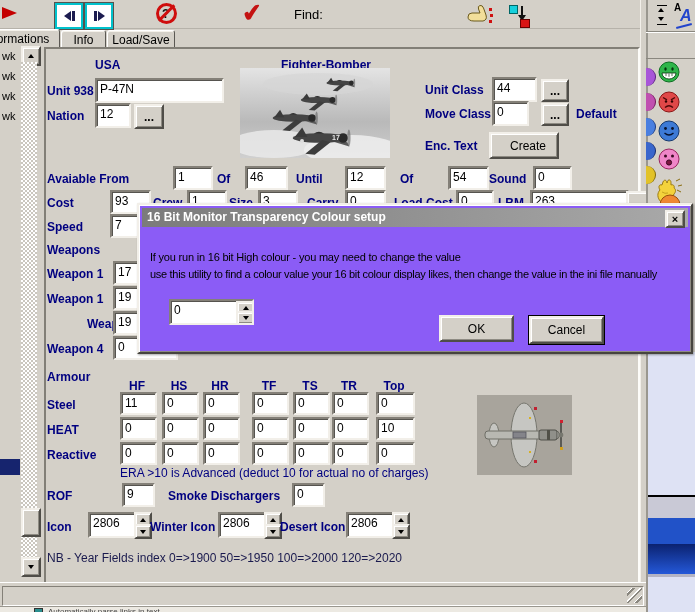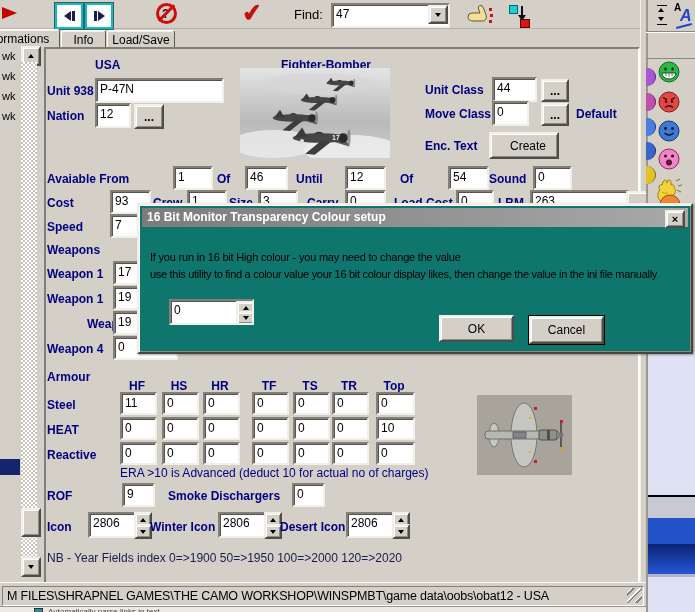--- a/index.html
+++ b/index.html
@@ -64,26 +64,20 @@
 
     <div class="abs" style="left:156px;top:3px;width:21px;height:21px;">
       <span class="abs" style="left:6px;top:4px;font-size:12px;font-weight:bold;color:#111;">?</span>
       <span class="abs" style="left:0;top:0;width:15px;height:15px;border:3px solid #cf0d0d;border-radius:50%;"></span>
       <span class="abs" style="left:9px;top:-1px;width:3px;height:22px;background:#cf0d0d;transform:rotate(45deg);"></span>
     </div>
 
     <div class="abs" style="left:242px;top:-1px;font-size:24px;font-weight:bold;color:#c41212;transform:rotate(-6deg);">✔</div>
 
     <div class="abs" style="left:294px;top:7px;font-size:13px;">Find:</div>
-    <div class="fld" style="left:331px;top:3px;width:112px;height:19px;">
-      <span>47</span>
-      <div class="btn3d" style="right:0;top:0;width:16px;height:15px;">
-          <span class="tri-down sm"></span>
-        </div>
-    </div>
 
     <div class="abs" style="left:466px;top:5px;width:28px;height:20px;">
       <svg width="28" height="20" viewBox="0 0 28 20">
         <path d="M2 12 q0 -4 4 -4 h8 l-1.5 -4 q-1 -3 1.5 -3.5 q2.5 -.5 3.5 2.5 l2.5 7 q1.5 5 -3 6 h-9 q-6 0 -6 -4z" fill="#f2df9a" stroke="#6b5a1d" stroke-width="1"></path>
         <rect x="23" y="3" width="3" height="3" fill="#cf1010"></rect>
         <rect x="24" y="9" width="3" height="3" fill="#cf1010"></rect>
         <rect x="23" y="15" width="3" height="3" fill="#cf1010"></rect>
       </svg>
     </div>
 
@@ -306,21 +300,20 @@
       <rect x="83" y="52" width="3" height="3" fill="#d0a020"></rect>
       <rect x="57" y="12" width="3" height="3" fill="#c02030"></rect>
       <rect x="57" y="65" width="3" height="3" fill="#c02030"></rect>
       <rect x="52" y="22" width="2" height="2" fill="#d8b020"></rect>
       <rect x="52" y="56" width="2" height="2" fill="#d8b020"></rect>
     </svg>
   </div>
 
   <div class="abs" style="left:0;top:582px;width:646px;height:24px;background:#d4d0c8;border-top:1px solid #fff;">
     <div class="abs" style="left:2px;top:3px;width:640px;height:18px;border:1px solid;border-color:#848078 #fff #fff #848078;">
-      <span style="position:absolute;left:4px;top:2px;font-size:12.5px;letter-spacing:-0.2px;white-space:nowrap;">M FILES\SHRAPNEL GAMES\THE CAMO WORKSHOP\WINSPMBT\game data\oobs\obat12 - USA</span>
       <span class="abs grip" style="right:1px;top:1px;width:15px;height:15px;"></span>
     </div>
   </div>
 
   <div class="abs" style="left:0;top:606px;width:646px;height:6px;background:#ece9e2;border-top:1px solid #9a978f;overflow:hidden;">
     <span class="abs" style="left:34px;top:1px;width:7px;height:7px;background:#2a8f8f;border:1px solid #333;"></span>
     <span style="position:absolute;left:48px;top:0;font-size:8px;color:#444;white-space:nowrap;">Automatically parse links in text</span>
   </div>
 
   <div class="abs" style="left:646px;top:0;width:49px;height:612px;background:#d4d0c8;overflow:hidden;">
@@ -396,21 +389,21 @@
 
     <div class="abs" style="left:2px;top:352px;width:47px;height:260px;background:#dee2f4;">
       <div class="abs" style="left:0;top:143px;width:47px;height:2px;background:#000;"></div>
       <div class="abs" style="left:0;top:145px;width:47px;height:21px;background:#c9c9d6;"></div>
       <div class="abs" style="left:0;top:166px;width:47px;height:26px;background:#2152c8;"></div>
       <div class="abs" style="left:0;top:192px;width:47px;height:30px;background:linear-gradient(180deg,#0b2270,#2458d8);"></div>
       <div class="abs" style="left:0;top:222px;width:47px;height:3px;background:#b4b4c4;"></div>
     </div>
   </div>
 
-  <div class="abs" style="left:137px;top:203px;width:552px;height:147px;background:#0f766e;border:2px solid;border-color:#f2efe9 #46443f #46443f #f2efe9;box-shadow:inset 1px 1px 0 #fff, inset -1px -1px 0 #8e8b83, 1px 1px 2px rgba(0,0,0,.35);z-index:10;">
+  <div class="abs" style="left:137px;top:203px;width:552px;height:147px;background:#8b5cf6;border:2px solid;border-color:#f2efe9 #46443f #46443f #f2efe9;box-shadow:inset 1px 1px 0 #fff, inset -1px -1px 0 #8e8b83, 1px 1px 2px rgba(0,0,0,.35);z-index:10;">
     <div class="abs" style="left:3px;top:3px;right:3px;height:19px;background:linear-gradient(90deg,#7b7b7b,#a9a9a9);">
       <span style="position:absolute;left:5px;top:2px;color:#fff;font-weight:bold;font-size:12px;white-space:nowrap;">16 Bit Monitor Transparency Colour setup</span>
       <div class="btn3d" style="right:3px;top:2px;width:16px;height:14px;font-weight:bold;font-size:11px;line-height:10px;">
         <span>×</span>
       </div>
     </div>
     <div class="abs" style="left:11px;top:46px;font-size:11px;letter-spacing:-0.2px;white-space:nowrap;">If you run in 16 bit High colour - you may need to change the value</div>
     <div class="abs" style="left:11px;top:63px;font-size:11px;letter-spacing:-0.3px;white-space:nowrap;">use this utility to find a colour value your 16 bit colour display likes, then change the value in the ini file manually</div>
 
     <div class="fld" style="left:30px;top:94px;width:78px;height:20px;">

